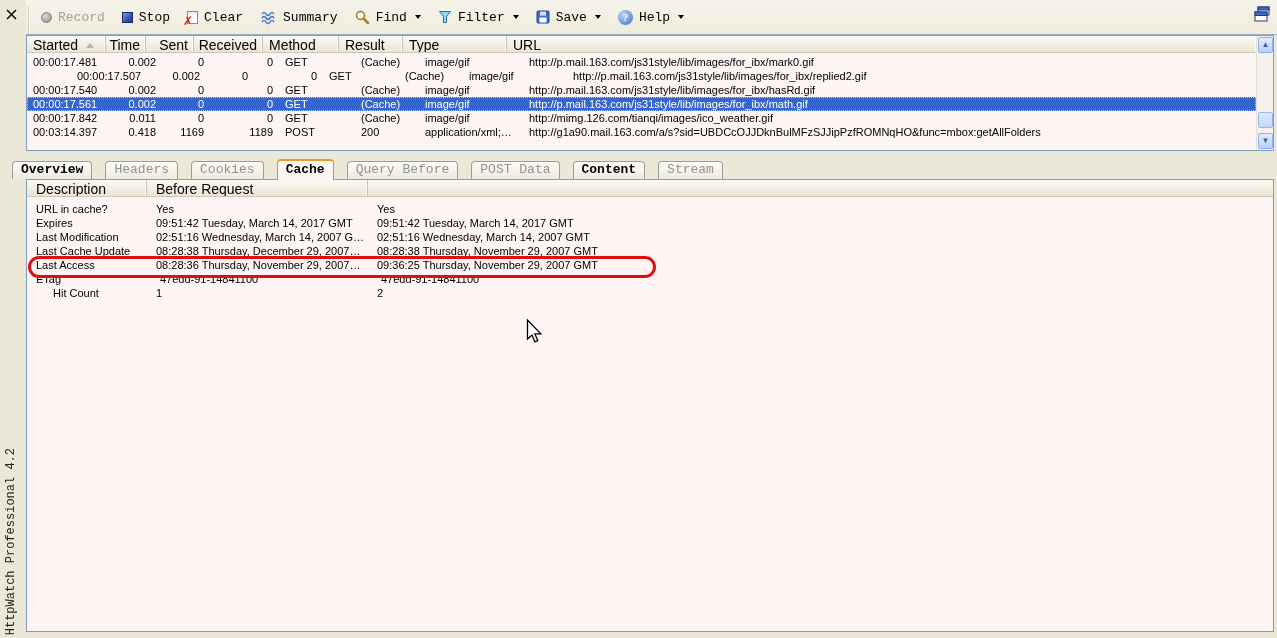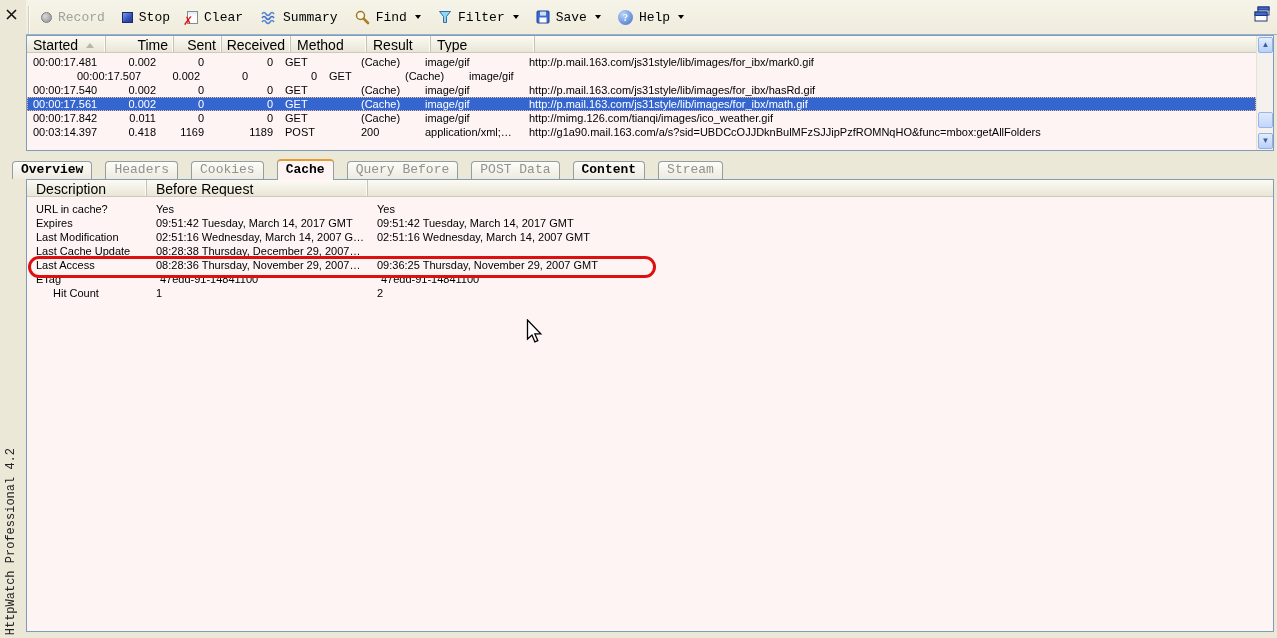--- a/index.html
+++ b/index.html
@@ -183,58 +183,62 @@
     </svg>
   </div>
 </div>
 
 <div class="pane req-pane">
   <div class="grid-header" id="req-header" style="margin-right:17px;">
       <div class="hcell" style="width: 79px;">
         <span>Started</span>
         <span class="sort-up"></span>
       </div>
-      <div class="hcell r" style="width: 68px;">
+      <div class="hcell r" style="width: 40px;">
         <span>Time</span>
       </div>
       <div class="hcell r" style="width: 48px;">
         <span>Sent</span>
       </div>
       <div class="hcell r" style="width: 69px;">
         <span>Received</span>
       </div>
       <div class="hcell" style="width: 76px;">
         <span>Method</span>
       </div>
       <div class="hcell" style="width: 64px;">
         <span>Result</span>
       </div>
       <div class="hcell" style="width: 104px;">
         <span>Type</span>
       </div>
+      <div class="hcell" style="flex: 1 1 0%; border-right: none;">
+        <span>URL</span>
+      </div>
     </div>
   <div class="grid-body req-body" id="req-body" style="margin-right:17px;">
       <div class="row">
         <div class="cell" style="width: 79px;">00:00:17.481</div>
         <div class="cell r" style="width: 56px;">0.002</div>
         <div class="cell r" style="width: 48px;">0</div>
         <div class="cell r" style="width: 69px;">0</div>
         <div class="cell" style="width: 76px;">GET</div>
         <div class="cell" style="width: 64px;">(Cache)</div>
         <div class="cell" style="width: 104px;">image/gif</div>
         <div class="cell" style="flex: 1 1 0%;">http://p.mail.163.com/js31style/lib/images/for_ibx/mark0.gif</div>
       </div>
       <div class="row">
         <div class="cell" style="width: 79px; margin-left: 44px;">00:00:17.507</div>
         <div class="cell r" style="width: 56px;">0.002</div>
         <div class="cell r" style="width: 48px;">0</div>
         <div class="cell r" style="width: 69px;">0</div>
         <div class="cell" style="width: 76px;">GET</div>
         <div class="cell" style="width: 64px;">(Cache)</div>
         <div class="cell" style="width: 104px;">image/gif</div>
+        <div class="cell" style="flex: 1 1 0%;">http://p.mail.163.com/js31style/lib/images/for_ibx/replied2.gif</div>
       </div>
       <div class="row">
         <div class="cell" style="width: 79px;">00:00:17.540</div>
         <div class="cell r" style="width: 56px;">0.002</div>
         <div class="cell r" style="width: 48px;">0</div>
         <div class="cell r" style="width: 69px;">0</div>
         <div class="cell" style="width: 76px;">GET</div>
         <div class="cell" style="width: 64px;">(Cache)</div>
         <div class="cell" style="width: 104px;">image/gif</div>
         <div class="cell" style="flex: 1 1 0%;">http://p.mail.163.com/js31style/lib/images/for_ibx/hasRd.gif</div>
@@ -305,20 +309,21 @@
         <div class="cell" style="flex: 1 1 0%; padding-left: 9px;">09:51:42 Tuesday, March 14, 2017 GMT</div>
       </div>
       <div class="row">
         <div class="cell" style="width: 120px; padding-left: 9px;">Last Modification</div>
         <div class="cell" style="width: 221px; padding-left: 9px;">02:51:16 Wednesday, March 14, 2007 G…</div>
         <div class="cell" style="flex: 1 1 0%; padding-left: 9px;">02:51:16 Wednesday, March 14, 2007 GMT</div>
       </div>
       <div class="row">
         <div class="cell" style="width: 120px; padding-left: 9px;">Last Cache Update</div>
         <div class="cell" style="width: 221px; padding-left: 9px;">08:28:38 Thursday, December 29, 2007…</div>
+        <div class="cell" style="flex: 1 1 0%; padding-left: 9px;">08:28:38 Thursday, November 29, 2007 GMT</div>
       </div>
       <div class="row">
         <div class="cell" style="width: 120px; padding-left: 9px;">Last Access</div>
         <div class="cell" style="width: 221px; padding-left: 9px;">08:28:36 Thursday, November 29, 2007…</div>
         <div class="cell" style="flex: 1 1 0%; padding-left: 9px;">09:36:25 Thursday, November 29, 2007 GMT</div>
       </div>
       <div class="row">
         <div class="cell" style="width: 120px; padding-left: 9px;">ETag</div>
         <div class="cell" style="width: 221px; padding-left: 9px;">"47edd-91-14841100"</div>
         <div class="cell" style="flex: 1 1 0%; padding-left: 9px;">"47edd-91-14841100"</div>

